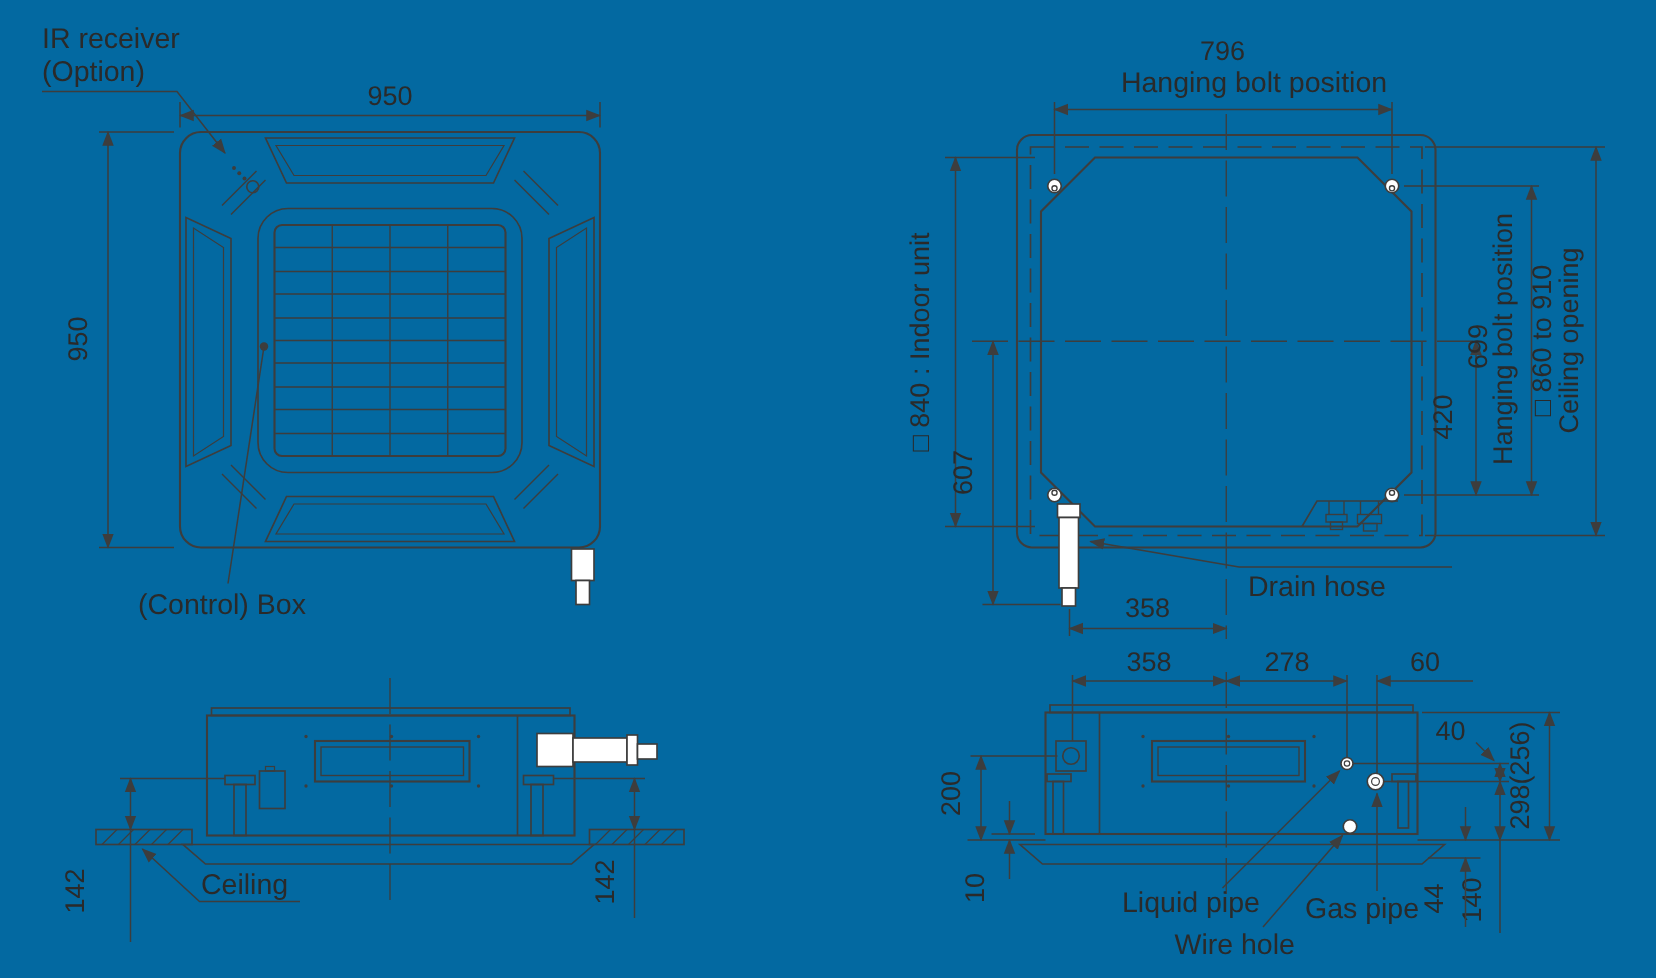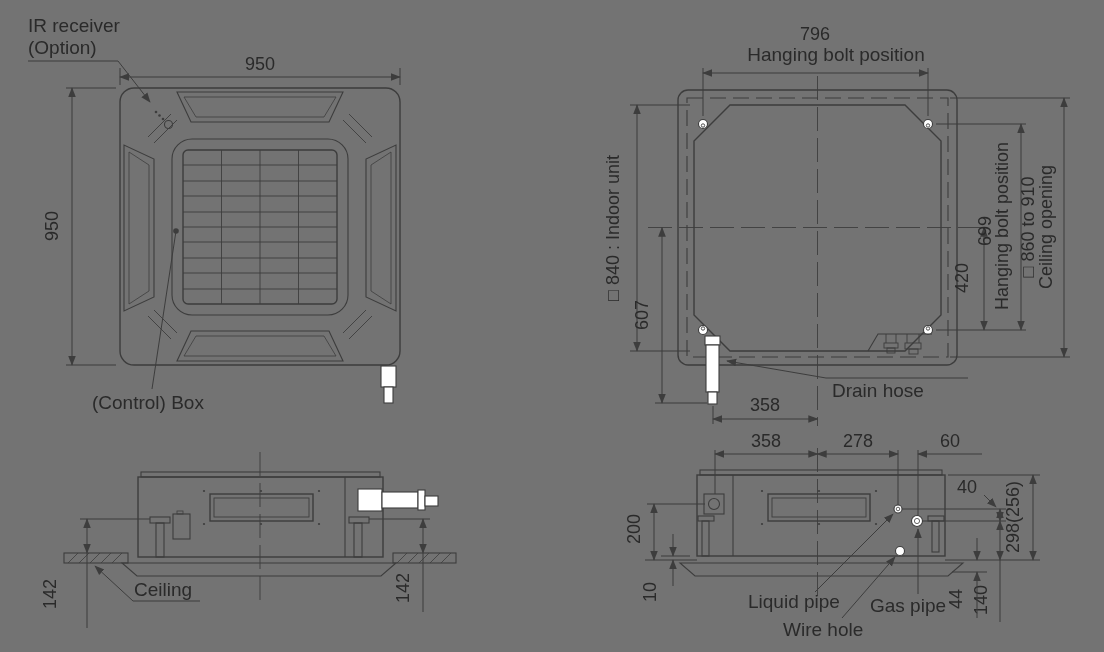--- a/index.html
+++ b/index.html
@@ -1,16 +1,16 @@
 <!DOCTYPE html>
 <html><head>
 <meta charset="utf-8">
 <style>
   html,body{margin:0;padding:0;background:#ffffff;}
-  #stage{position:relative;width:1104px;height:652px;background:#737373;overflow:hidden;
+  #stage{position:relative;width:1104px;height:652px;background:#0369a1;overflow:hidden;
          font-family:"Liberation Sans", sans-serif;}
   svg text{font-family:"Liberation Sans", sans-serif;fill:#2a2a2a;}
   .dimtxt{font-size:18px;}
   .lbltxt{font-size:19px;}
   .ln{stroke:#3d3d3d;fill:none;}
   .w14{stroke-width:1.4;}
   .w11{stroke-width:1.1;}
   .dim{stroke:#3d3d3d;stroke-width:1;fill:none;}
   .cl{stroke:#3d3d3d;stroke-width:0.9;fill:none;stroke-dasharray:24 7;}
   .dash{stroke:#3d3d3d;stroke-width:1.1;fill:none;stroke-dasharray:16 7;}

